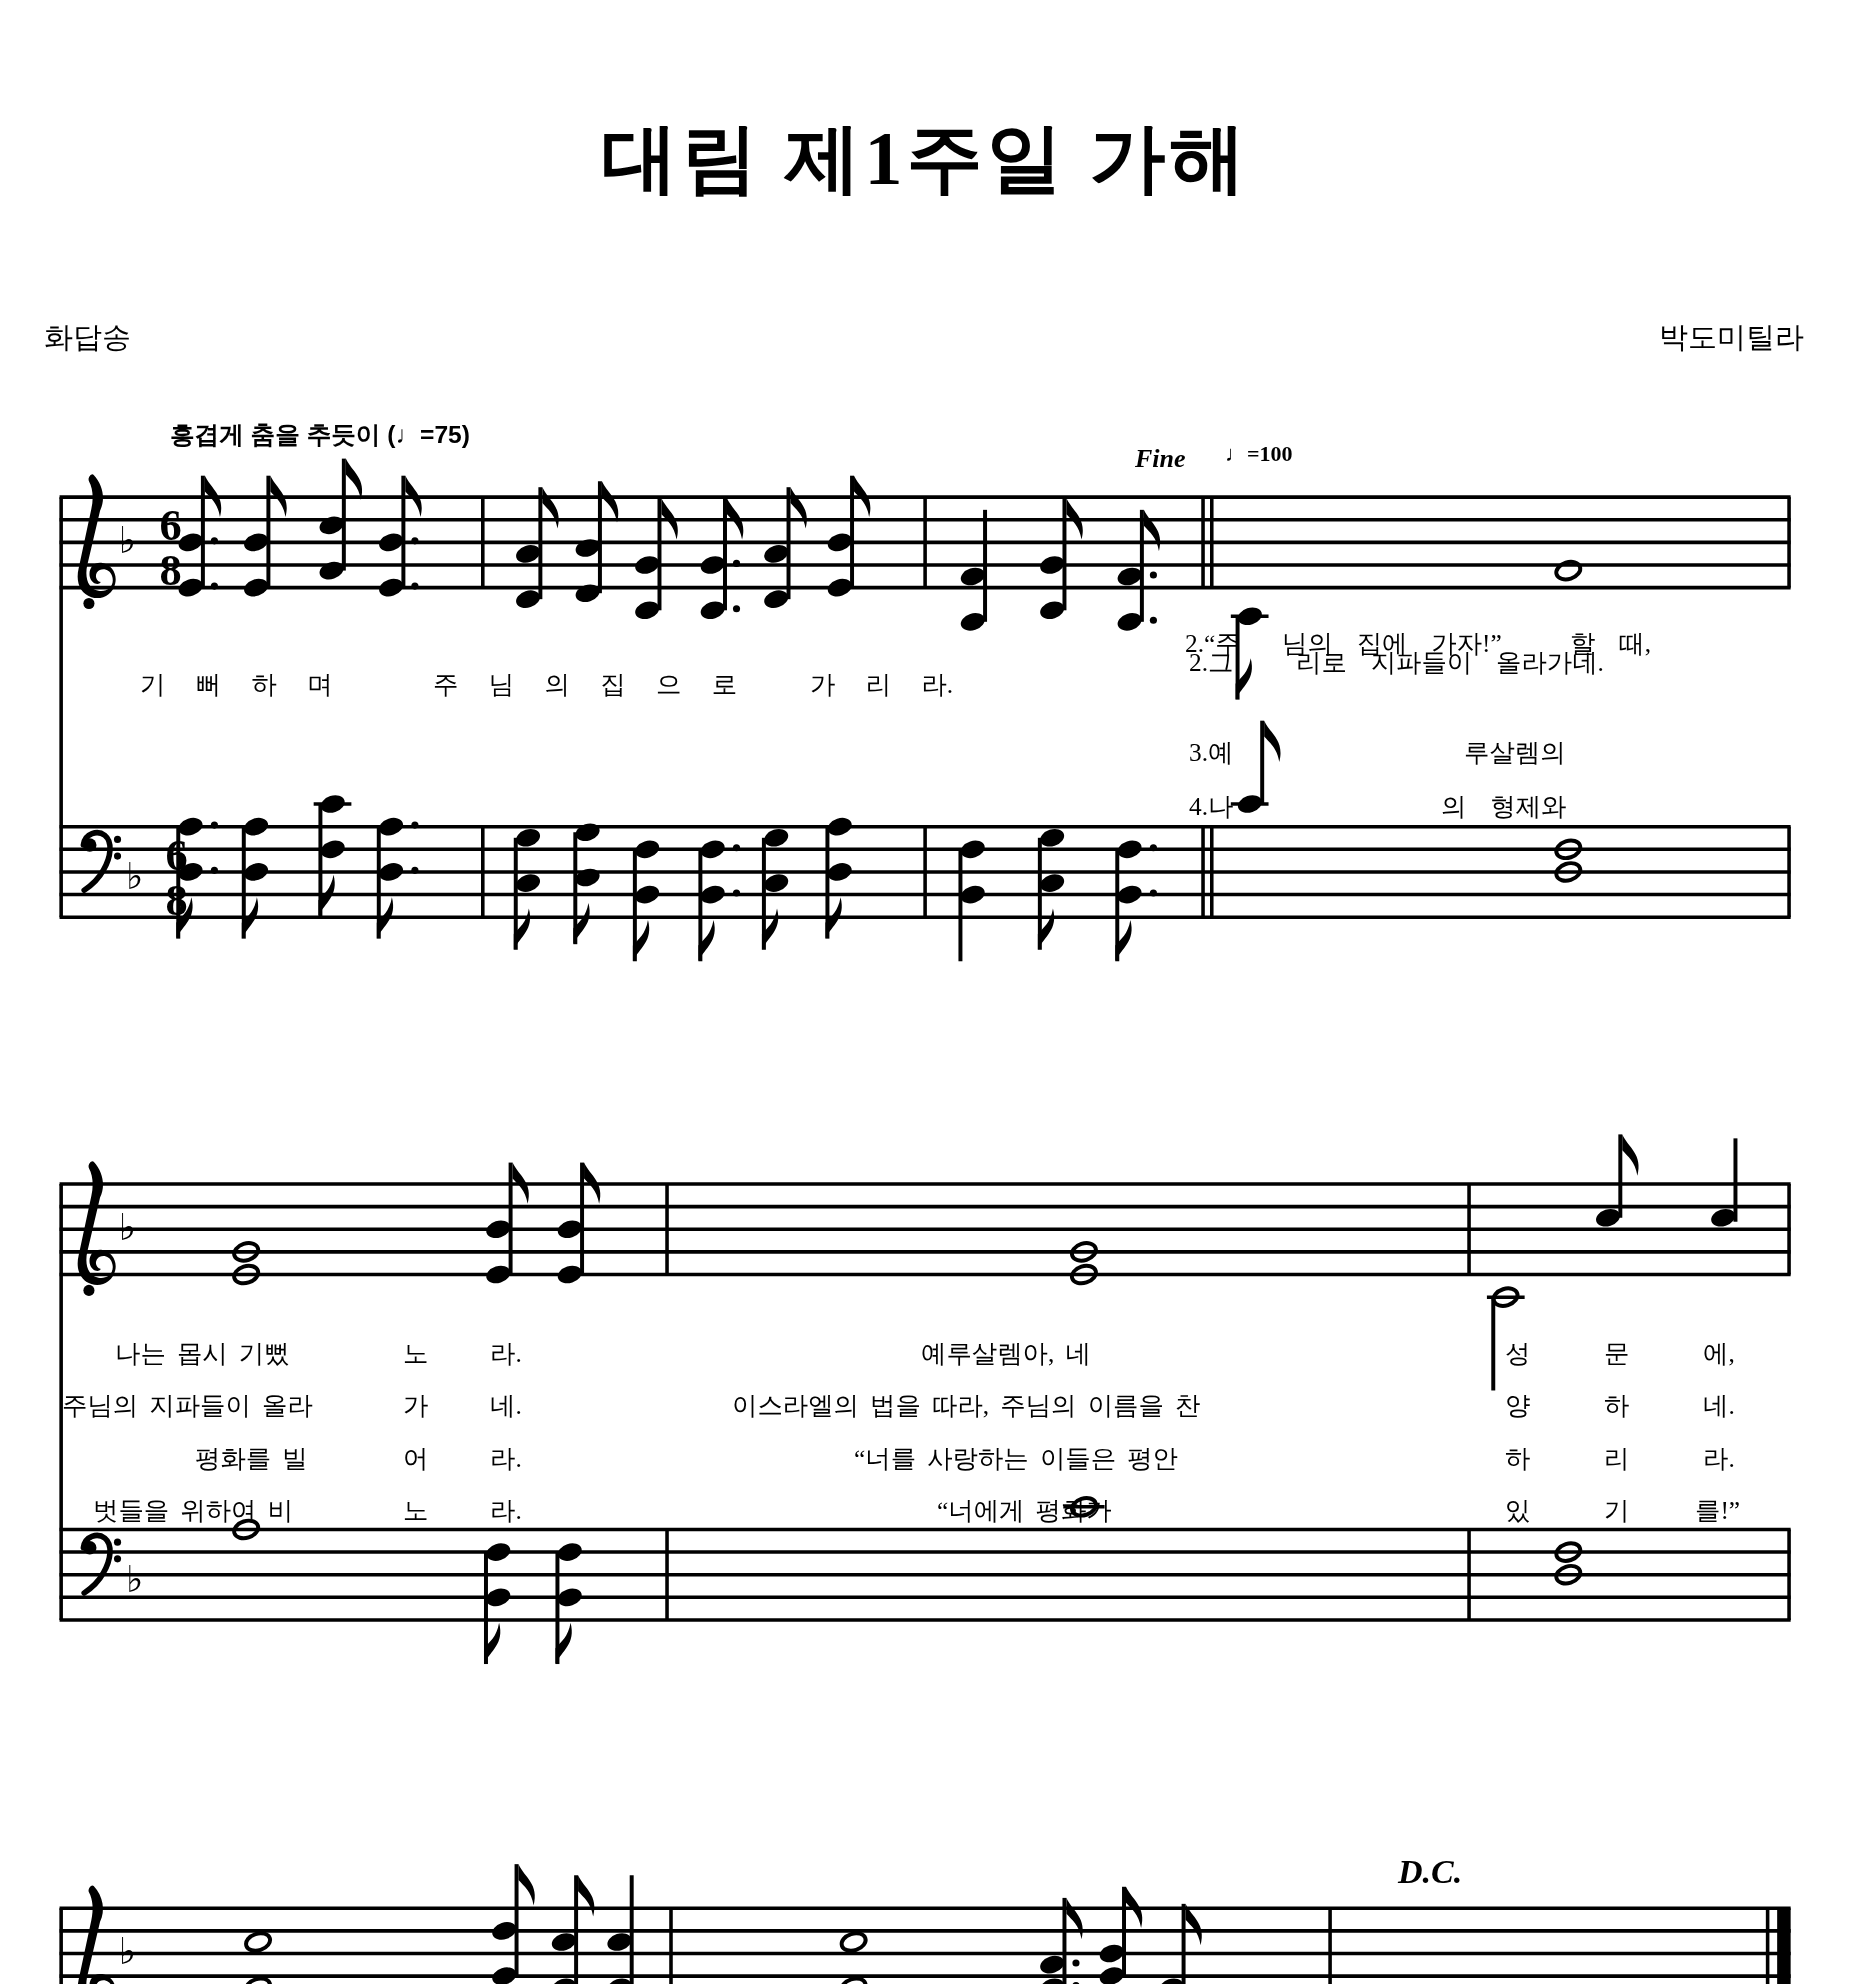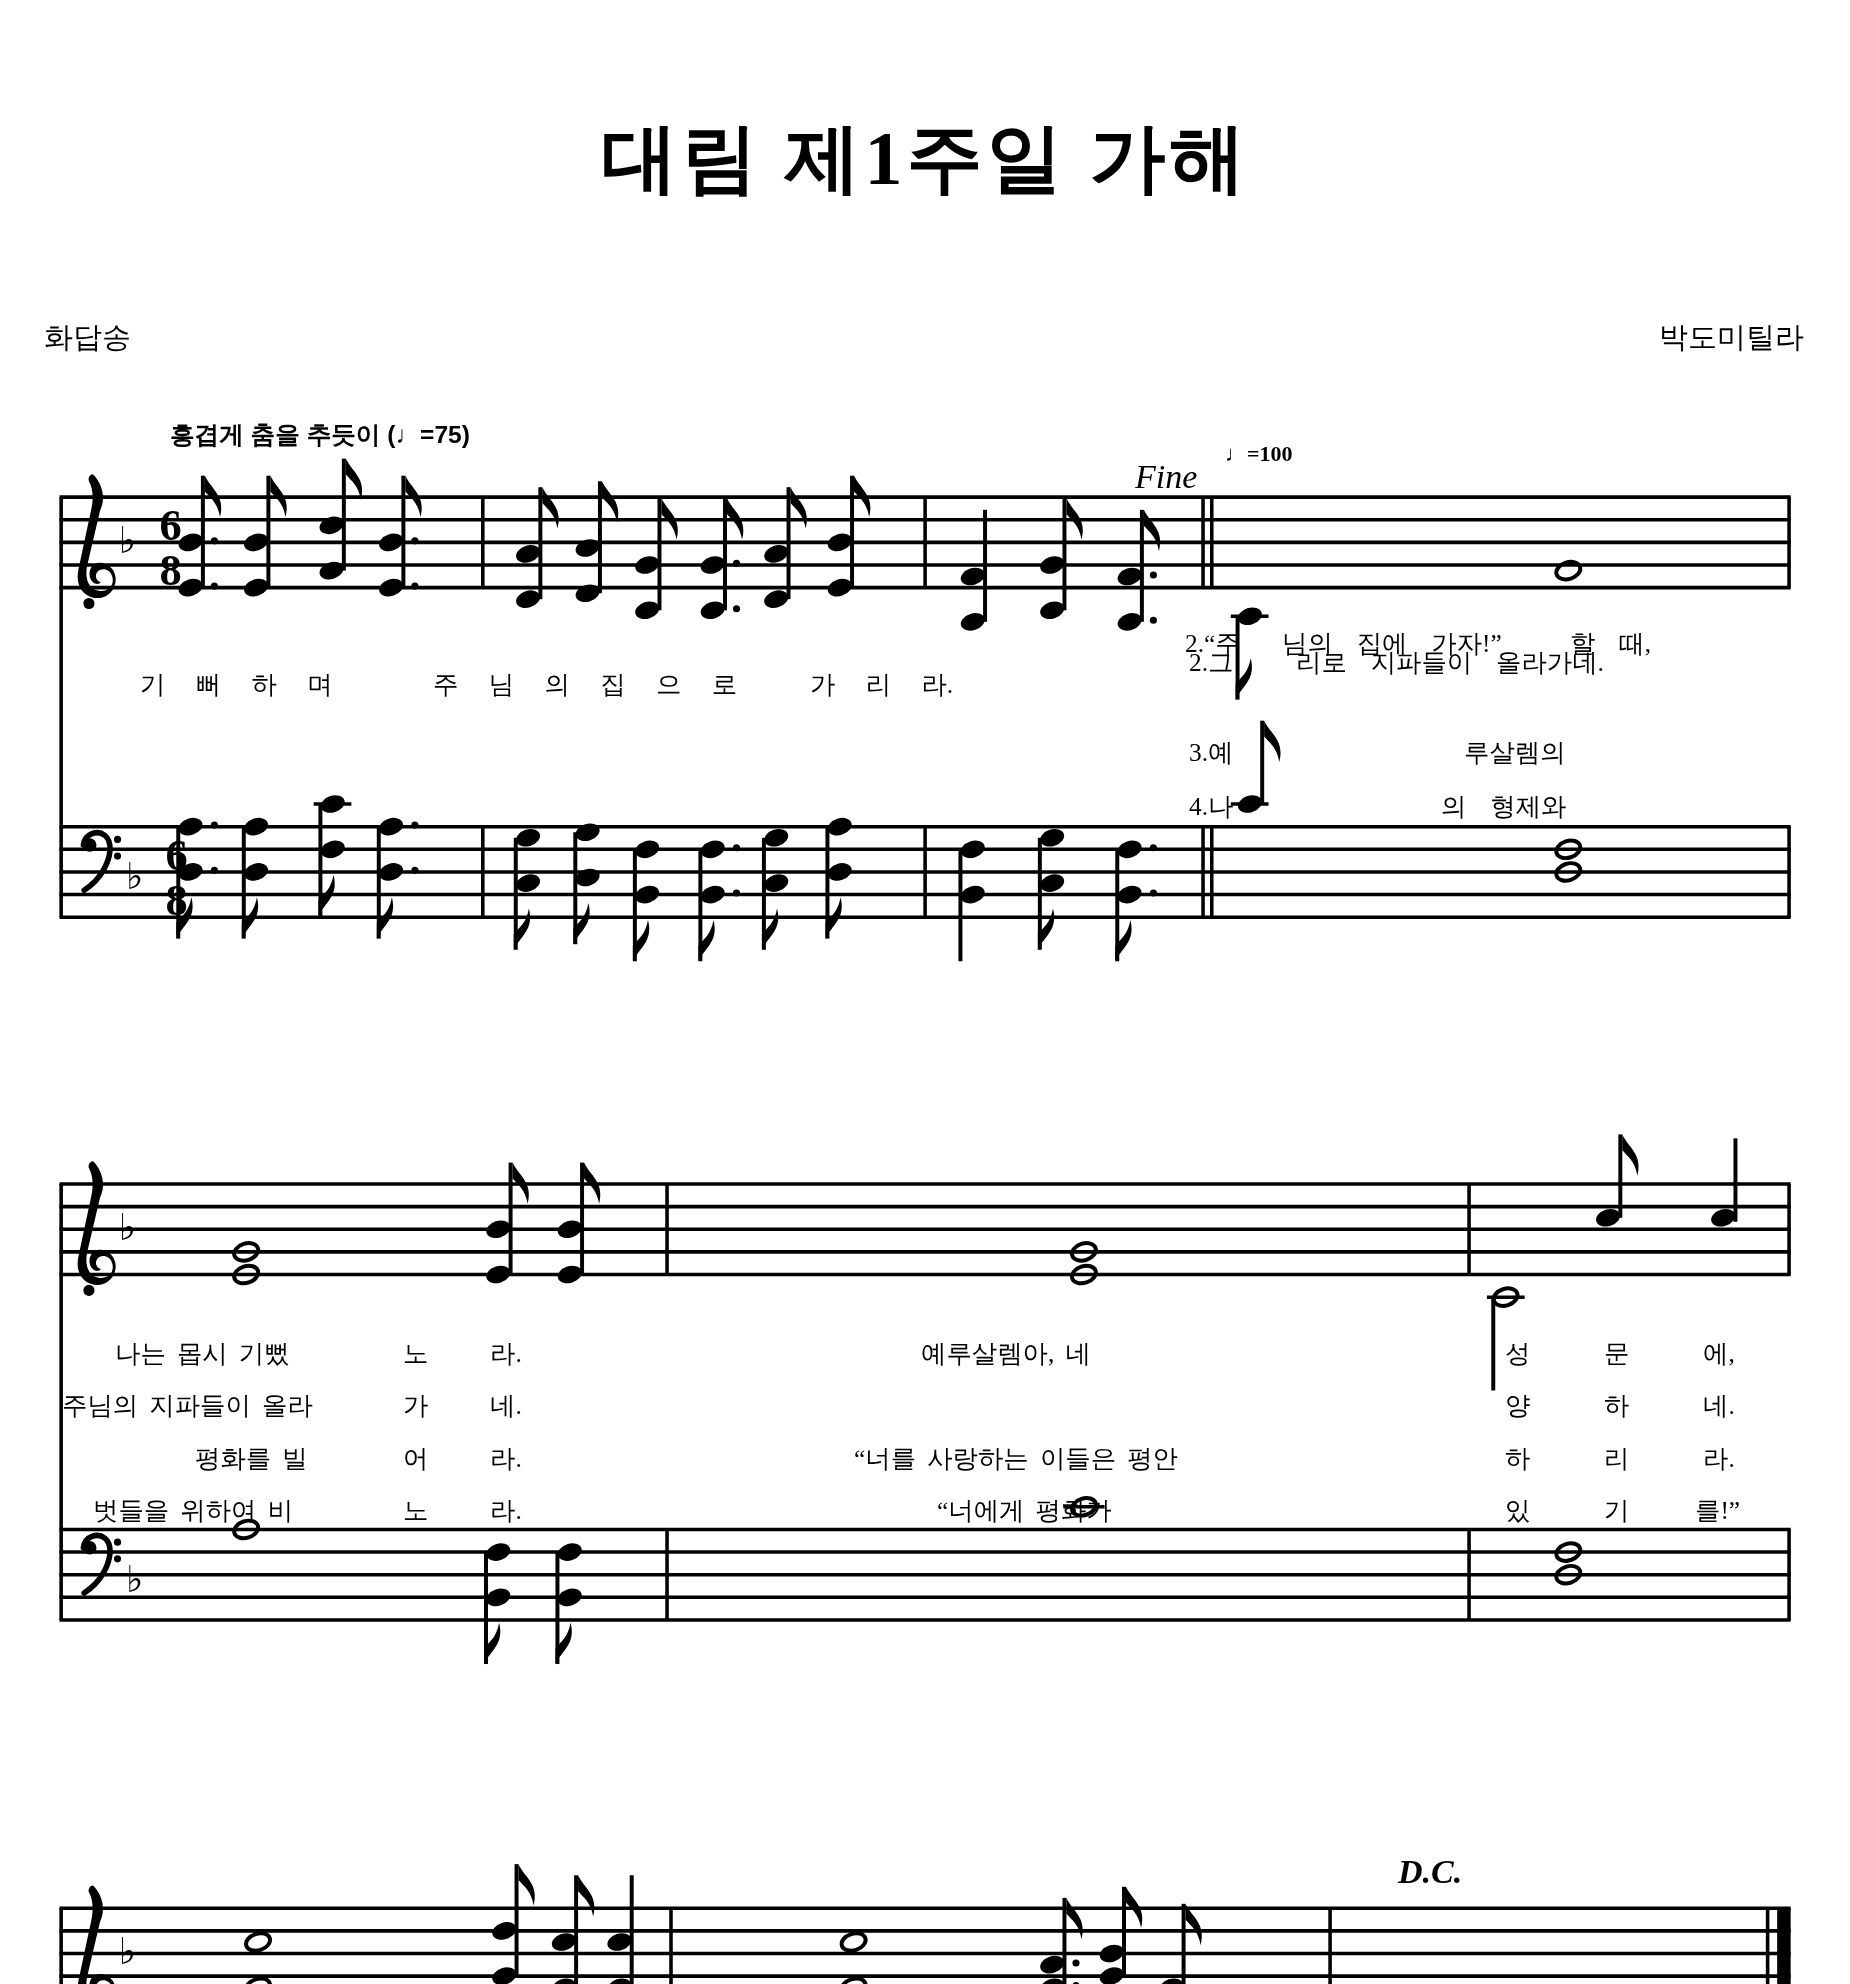--- a/index.html
+++ b/index.html
@@ -19,21 +19,21 @@
     font-family:"Liberation Sans","DejaVu Sans",sans-serif;
   }
   #composer-label{
     top:318px;right:47px;font-size:29px;
     font-family:"Liberation Sans","DejaVu Sans",sans-serif;
   }
   #tempo-main{
     top:418px;left:170px;font-size:24.6px;font-weight:bold;
     font-family:"Liberation Sans","DejaVu Sans",sans-serif;white-space:pre;
   }
-  #fine-mark{top:458px;left:1135px;font-size:34px;font-weight:normal;font-style:italic;}
+  #fine-mark{top:444px;left:1135px;font-size:26px;font-weight:bold;font-style:italic;}
   #tempo-fine{top:441px;left:1225px;font-size:22px;font-weight:bold;
     font-family:"Liberation Serif","DejaVu Sans",serif;}
   #dc-mark{top:1853px;left:1398px;font-size:34px;font-weight:bold;font-style:italic;}
 
   .lyr{position:absolute;left:0;width:1851px;height:48px;font-size:25.4px;line-height:44px;}
   .frag{position:absolute;top:0;white-space:pre;}
   .refrain .frag{word-spacing:24px;}
   .verse  .frag{word-spacing:17.5px;}
   .s23    .frag{word-spacing:4.8px;}
 
@@ -86,20 +86,21 @@
     <span class="frag" style="left: 490px;">라.</span>
     <span class="frag" style="left: 921px;">예루살렘아, 네</span>
     <span class="frag" style="left: 1505px;">성</span>
     <span class="frag" style="left: 1604px;">문</span>
     <span class="frag" style="left: 1703px;">에,</span>
   </div>
 <div class="lyr s23" style="top:1383px">
     <span class="frag" style="left: 62px;">주님의 지파들이 올라</span>
     <span class="frag" style="left: 403px;">가</span>
     <span class="frag" style="left: 490px;">네.</span>
+    <span class="frag" style="left: 732px;">이스라엘의 법을 따라, 주님의 이름을 찬</span>
     <span class="frag" style="left: 1505px;">양</span>
     <span class="frag" style="left: 1604px;">하</span>
     <span class="frag" style="left: 1703px;">네.</span>
   </div>
 <div class="lyr s23" style="top:1436px">
     <span class="frag" style="left: 195px;">평화를 빌</span>
     <span class="frag" style="left: 403px;">어</span>
     <span class="frag" style="left: 490px;">라.</span>
     <span class="frag" style="left: 854px;">“너를 사랑하는 이들은 평안</span>
     <span class="frag" style="left: 1505px;">하</span>

